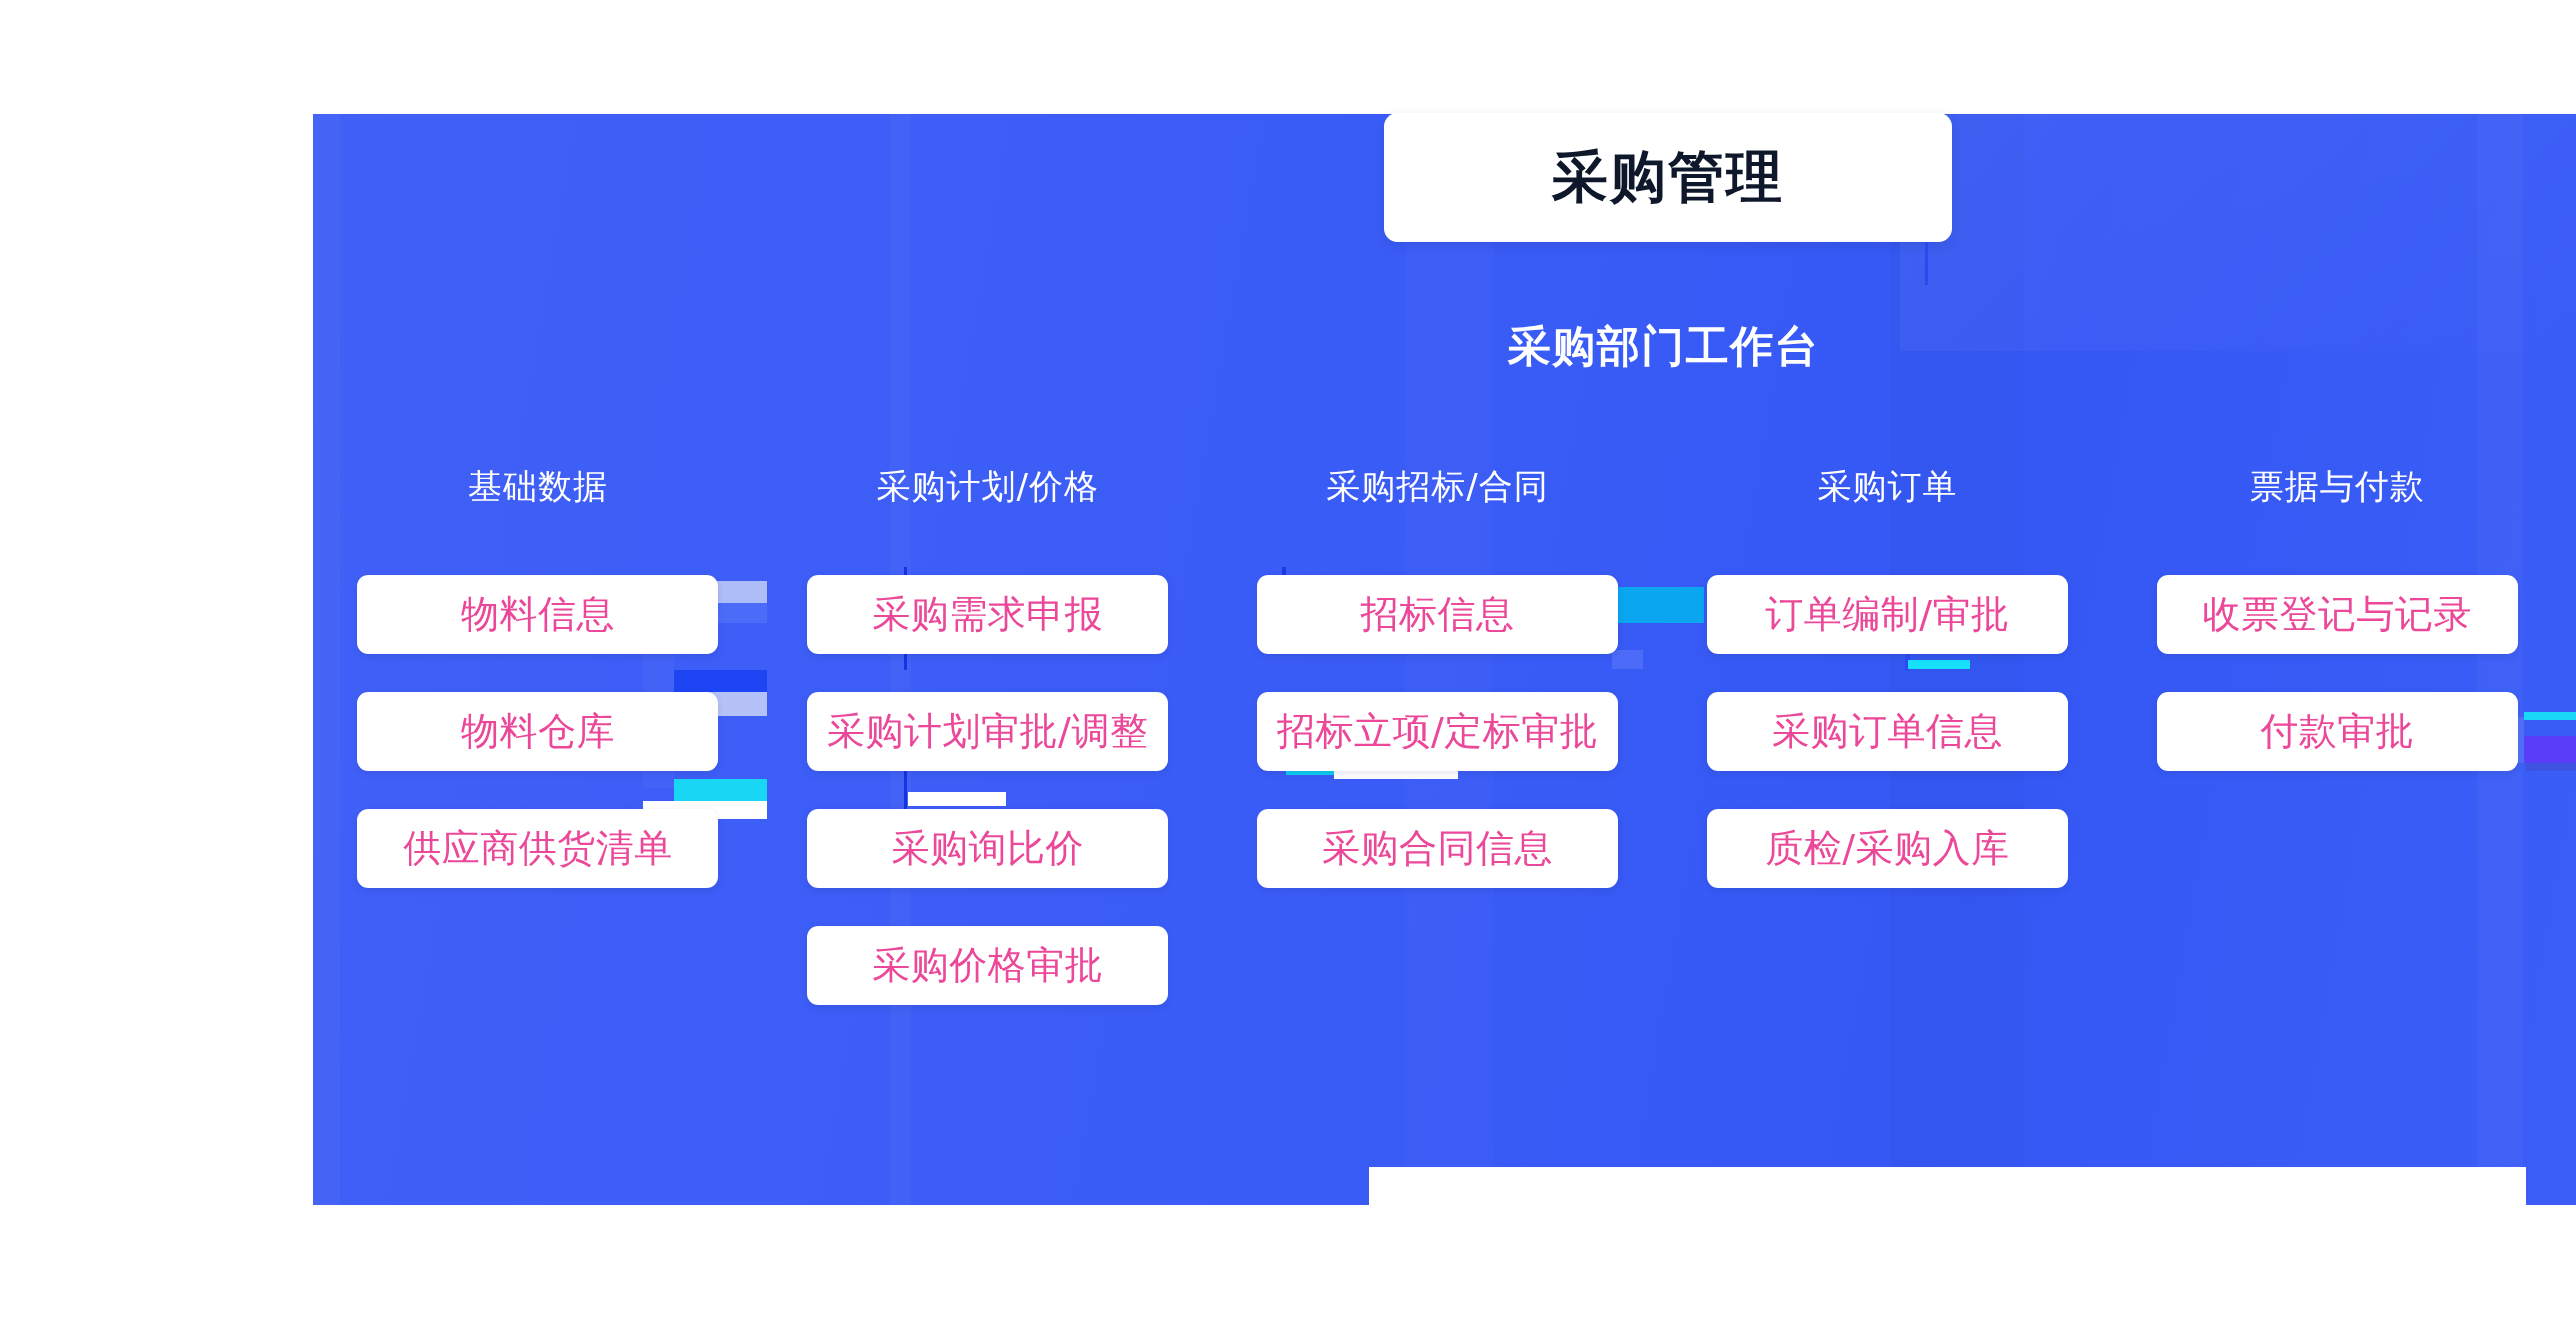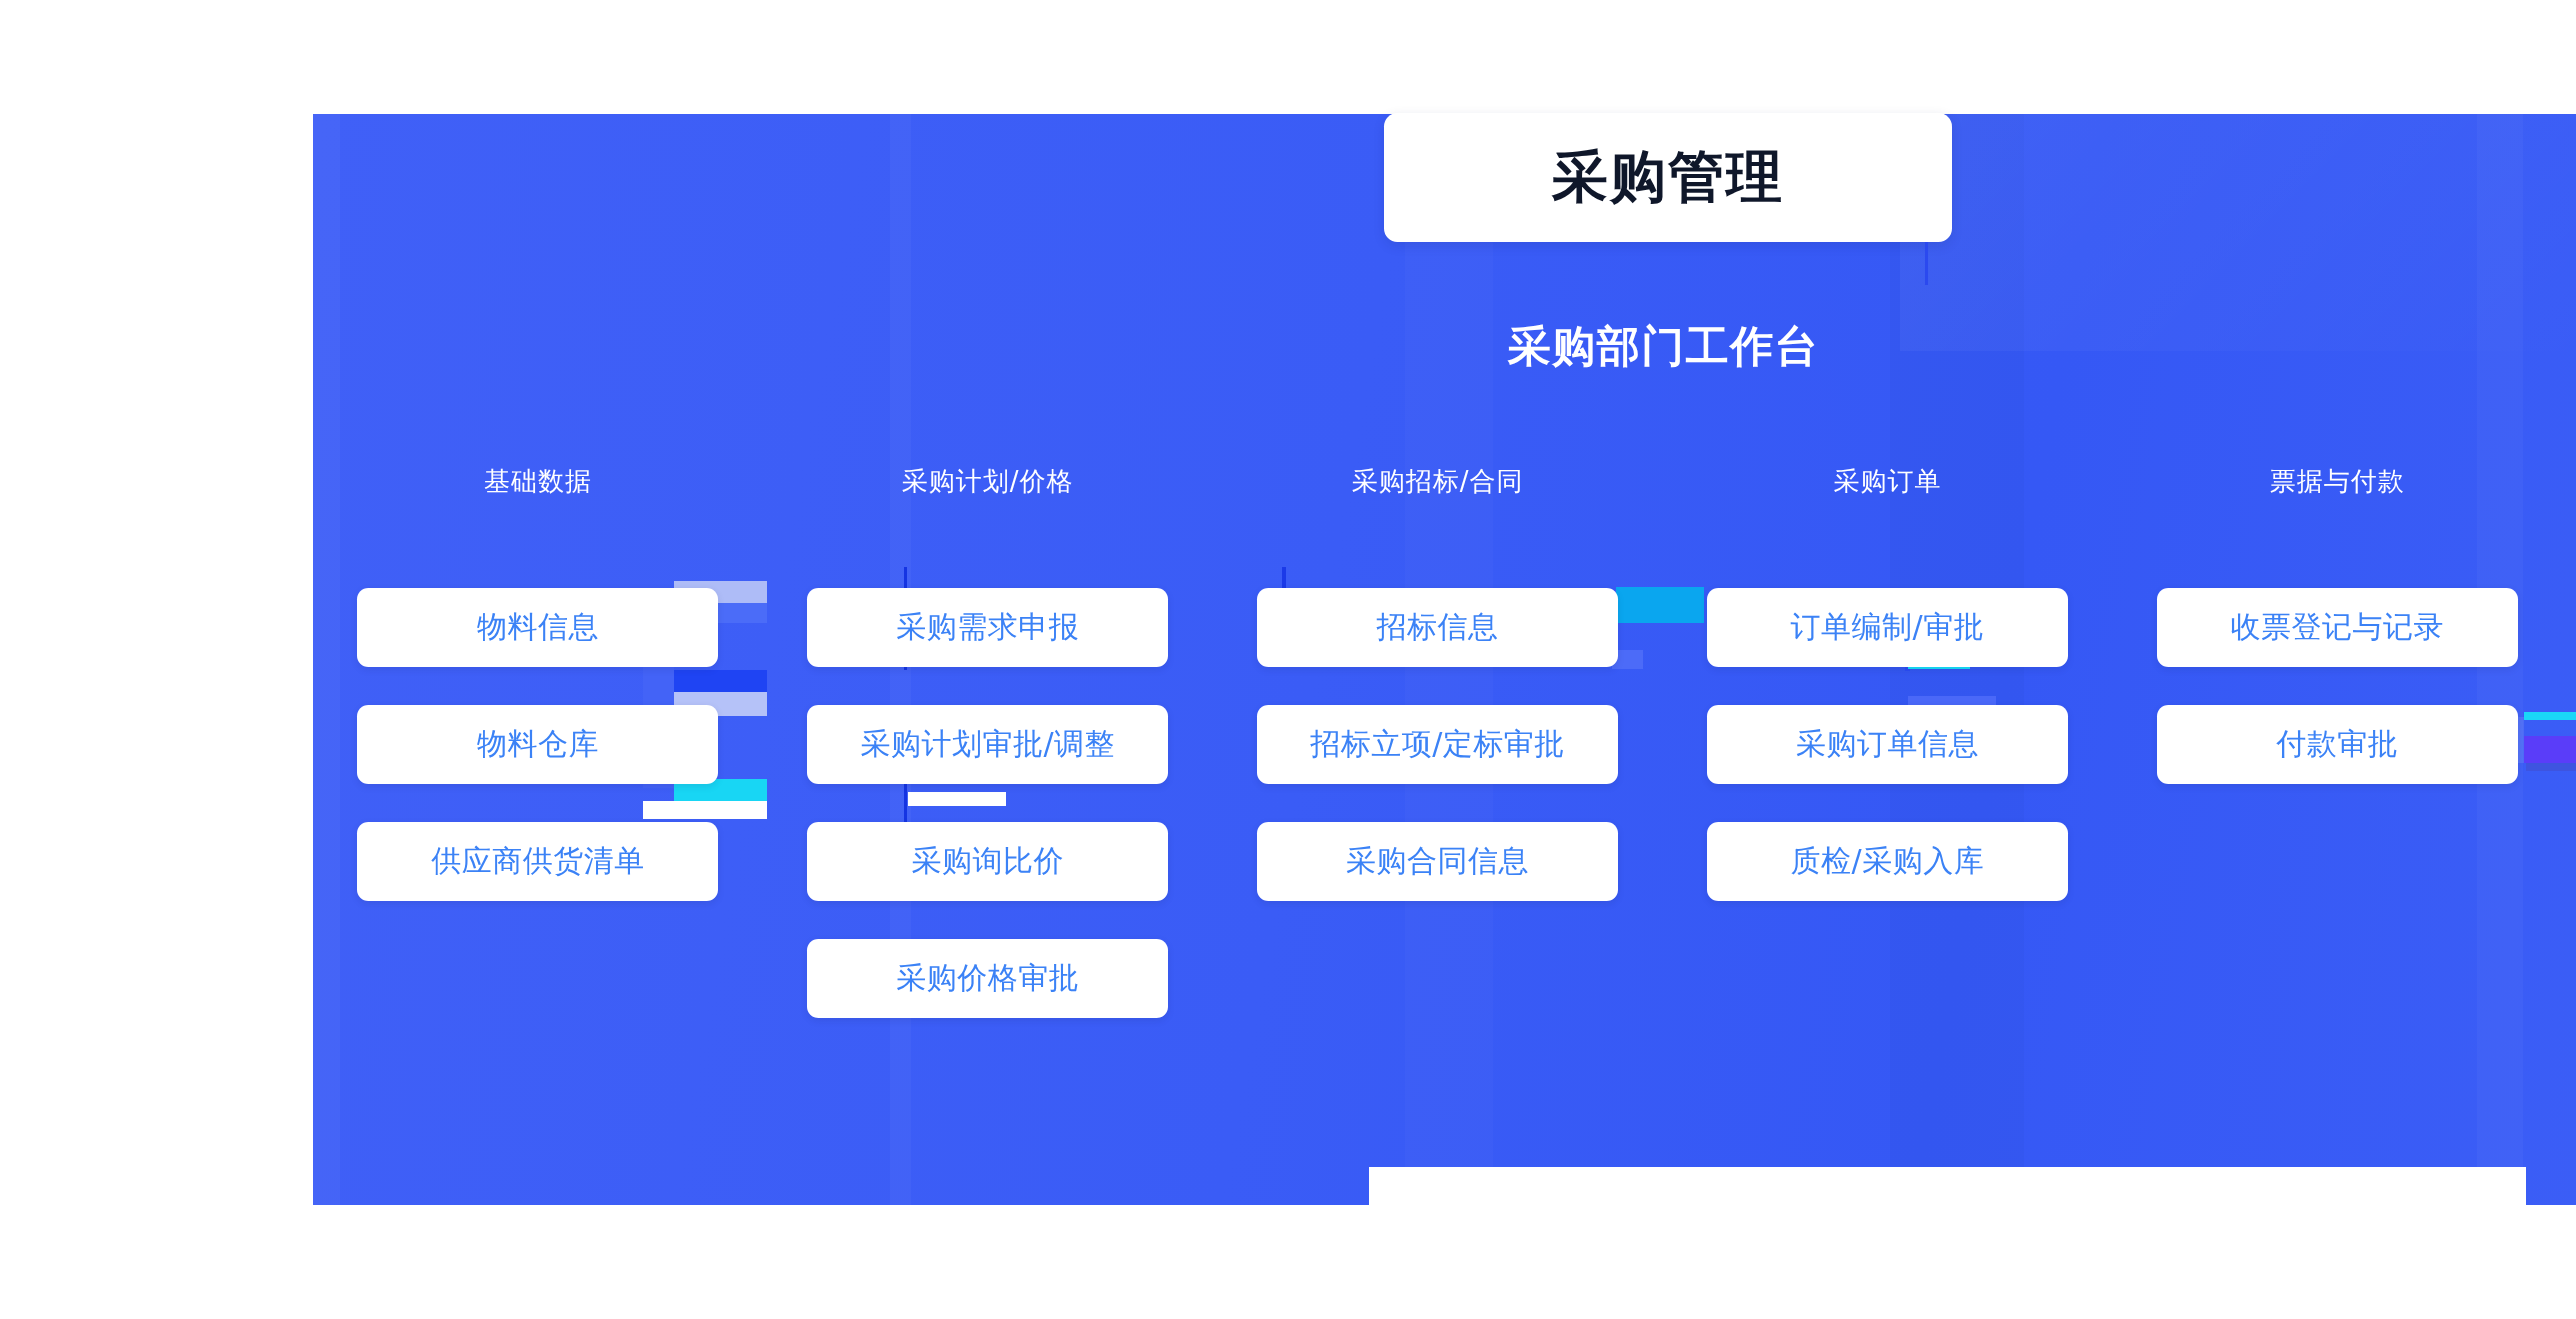--- a/index.html
+++ b/index.html
@@ -52,34 +52,34 @@
     z-index:30;
   }
 
   
   .columns{
     position:absolute;left:313px;top:464px;width:2699px;height:762px;
     display:flex;z-index:25;
   }
   .col{flex:1 1 0;display:flex;flex-direction:column;align-items:center;}
   .col-head{
-    font-size:26px;font-weight:500;color:#ffffff;letter-spacing:1px;
-    margin-bottom:89px;white-space:nowrap;
+    font-size:34px;font-weight:500;color:#ffffff;letter-spacing:1px;
+    margin-bottom:65px;white-space:nowrap;
     font-family:"DejaVu Sans","Liberation Sans",sans-serif;
   }
   .card{
     width:361px;height:79px;
     background:#ffffff;border-radius:11.3px;
     display:flex;align-items:center;justify-content:center;
     margin-bottom:38px;
     box-shadow:0 2.1px 7.2px rgba(15,25,80,.10);
     white-space:nowrap;
   }
   .card span{
-    font-size:30px;color:#3b82f6;letter-spacing:0.5px;
+    font-size:38px;color:#ec4899;letter-spacing:0.5px;
     font-family:"DejaVu Sans","Liberation Sans",sans-serif;
   }
 
   
   .bottom-cut{
     position:absolute;left:1369px;top:1167px;width:1157px;height:62px;
     background:#ffffff;z-index:35;
   }
 </style>
 </head>

